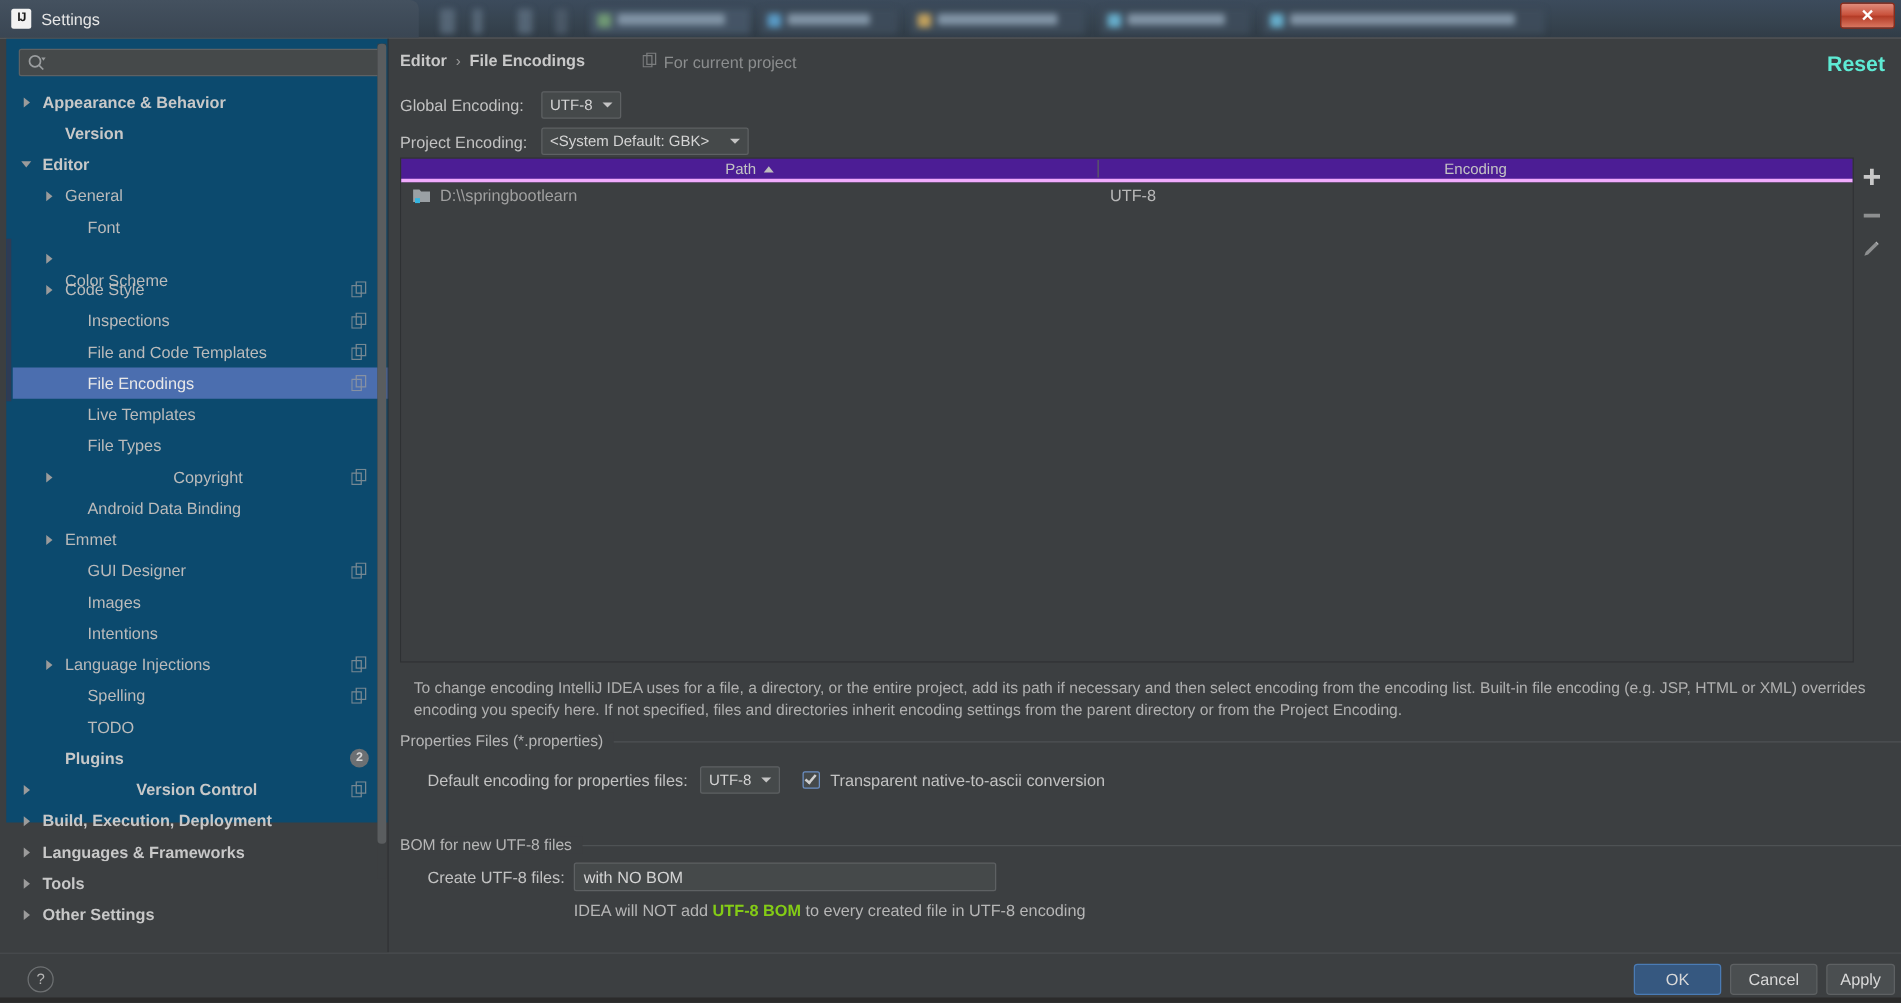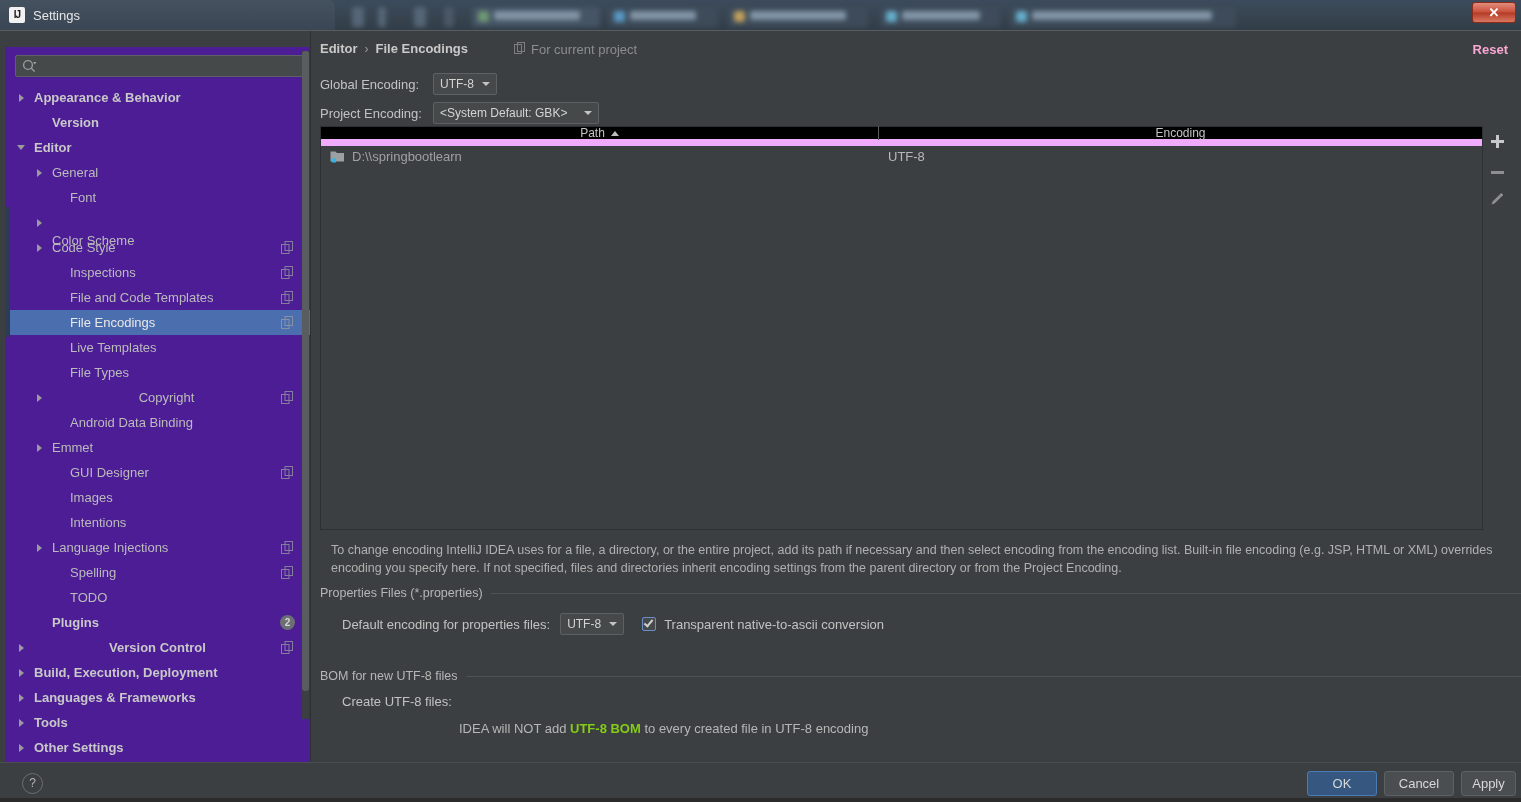--- a/index.html
+++ b/index.html
@@ -55,22 +55,22 @@
 
   
   #body {
     position: absolute; left: 0; top: 30px; width: 1521px; height: 732px;
     background: #3c3f41;
     border-top: 1px solid #5a5d5f;
   }
 
   
   #sidebar {
-    position: absolute; left: 5px; top: 16px; width: 306px; height: 732px;
-    background: #4c1d95;
+    position: absolute; left: 5px; top: 0; width: 306px; height: 627px;
+    background: #0c4a6e;
   }
   #searchwrap { position: absolute; left: 10px; top: 8px; width: 291px; height: 22px; }
   #searchbox {
     width: 100%; height: 100%;
     background: #45494a; border: 1px solid #5e6163; border-radius: 2px;
     color: #bbb; padding-left: 26px; font-size: 12px;
     font-family: "Liberation Sans", sans-serif;
     outline: none;
   }
   #searchbox::placeholder { color:#7a7d7f; }
@@ -108,42 +108,42 @@
 
   
   #content { position: absolute; left: 311px; top: 0; right: 0; height: 732px; background: #3c3f41; }
 
   #breadcrumb { position: absolute; left: 9px; top: 10px; display: flex; align-items: center; }
   #breadcrumb .crumb { color: #c9c9c9; font-weight: bold; font-size: 13px; }
   #breadcrumb .sep { color: #9a9a9a; margin: 0 7px; font-size: 12px; }
   #forproj { position: absolute; left: 203px; top: 11px; color: #8b8d8e; font-size: 13px; display:flex; align-items:center; }
   #forproj .g { margin-right: 5px; opacity:.8; }
 
-  #reset { position: absolute; right: 13px; top: 11px; color: #f9a8d4; font-size: 13px; font-weight: bold; cursor: pointer; }
+  #reset { position: absolute; right: 13px; top: 11px; color: #5eead4; font-size: 17px; font-weight: bold; cursor: pointer; }
 
   .row-field { position: absolute; display: flex; align-items: center; }
   .fld-label { color: #c2c2c2; font-size: 13px; }
 
   .combo {
     background: #45494a; border: 1px solid #5e6163; border-radius: 2px;
     color: #d4d4d4; font-size: 12px; height: 22px;
     display: flex; align-items: center; padding: 0 6px;
   }
   .combo .caret {
     width:0;height:0;border-top:4px solid #c4c4c4;border-left:4px solid transparent;border-right:4px solid transparent;
     margin-left: 8px;
   }
   .combo.wide { justify-content: space-between; }
 
   
   #tablewrap {
     position: absolute; left: 9px; top: 95px; width: 1163px; height: 404px;
     border: 1px solid #2e3133; background: #3c3f41;
   }
-  #thead { display: flex; height: 19px; background: #000000; border-bottom: 7px solid #f0abfc; align-items: center; }
+  #thead { display: flex; height: 19px; background: #4c1d95; border-bottom: 3px solid #f0abfc; align-items: center; }
   #thead .th {
     color: #c4c4c4; font-size: 12px; display: flex; align-items: center; justify-content: center;
     position: relative;
   }
   #thead .th.path { width: 558px; border-right: 1px solid #5b5f61; }
   #thead .th.enc { flex: 1 1 auto; }
   #thead .sortarrow { width:0;height:0;border-bottom:5px solid #bdbdbd;border-left:4px solid transparent;border-right:4px solid transparent;margin-left:6px; }
   #tbody { position:absolute; left:0; top:19px; right:0; bottom:0; background:#3c3f41; }
   .trow { display: flex; height: 21px; align-items: center; }
   .trow .c-path { width: 558px; display: flex; align-items: center; padding-left: 9px; color: #a0a0a0; font-size: 13px; }
@@ -564,20 +564,24 @@
         <span class="cbx" style="margin-left:18px;">
           <span class="tick"></span>
         </span>
         <span class="fld-label" style="margin-left:8px;">Transparent native-to-ascii conversion</span>
       </div>
 
       <div class="group-title" style="left:9px; top:638px;">BOM for new UTF-8 files</div>
       <div class="group-line" style="left:9px; top:645px; width:1201px;"></div>
 
       <div class="fld-label" style="position:absolute; left:31px; top:663px;">Create UTF-8 files:</div>
+      <div id="bom-combo">
+        <span>with NO BOM</span>
+        <span class="caret"></span>
+      </div>
 
       <div id="bom-note">
         <span>IDEA will NOT add </span><span class="lnk">UTF-8 BOM</span><span> to every created file in UTF-8 encoding</span>
       </div>
 
     </div>
   </div>
 
   <div id="footer">
     <div id="helpbtn">?</div>

